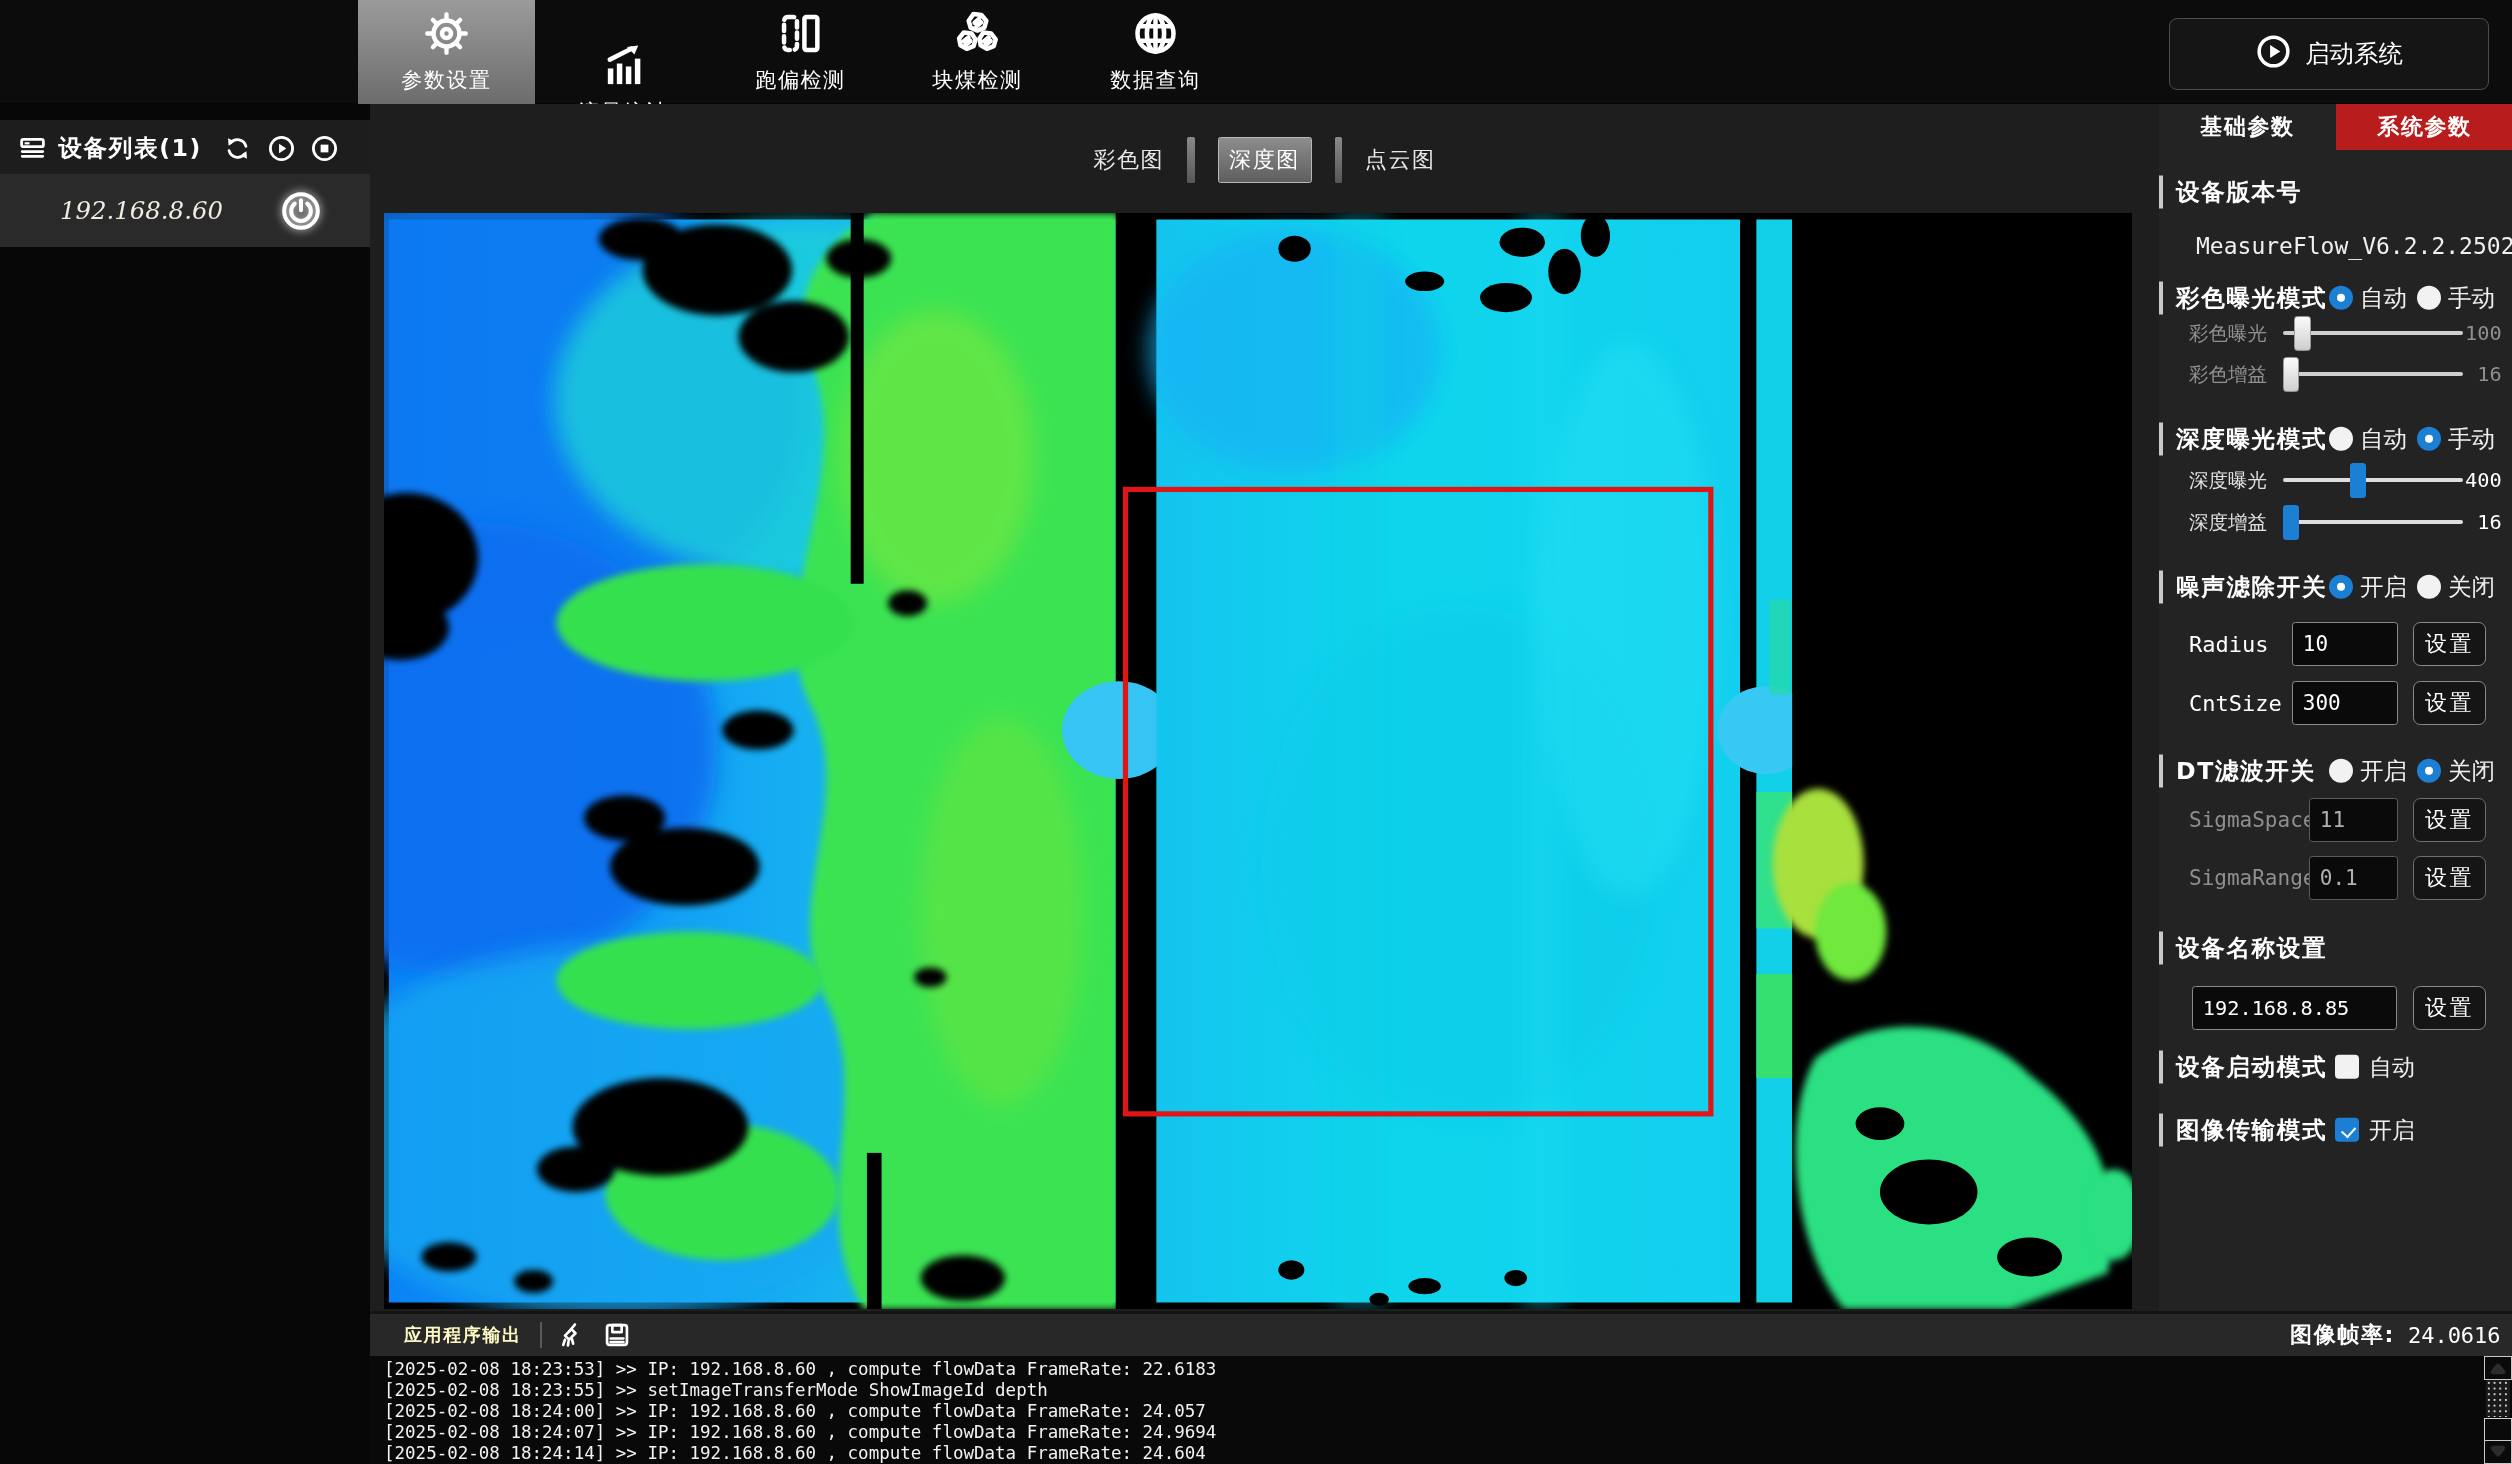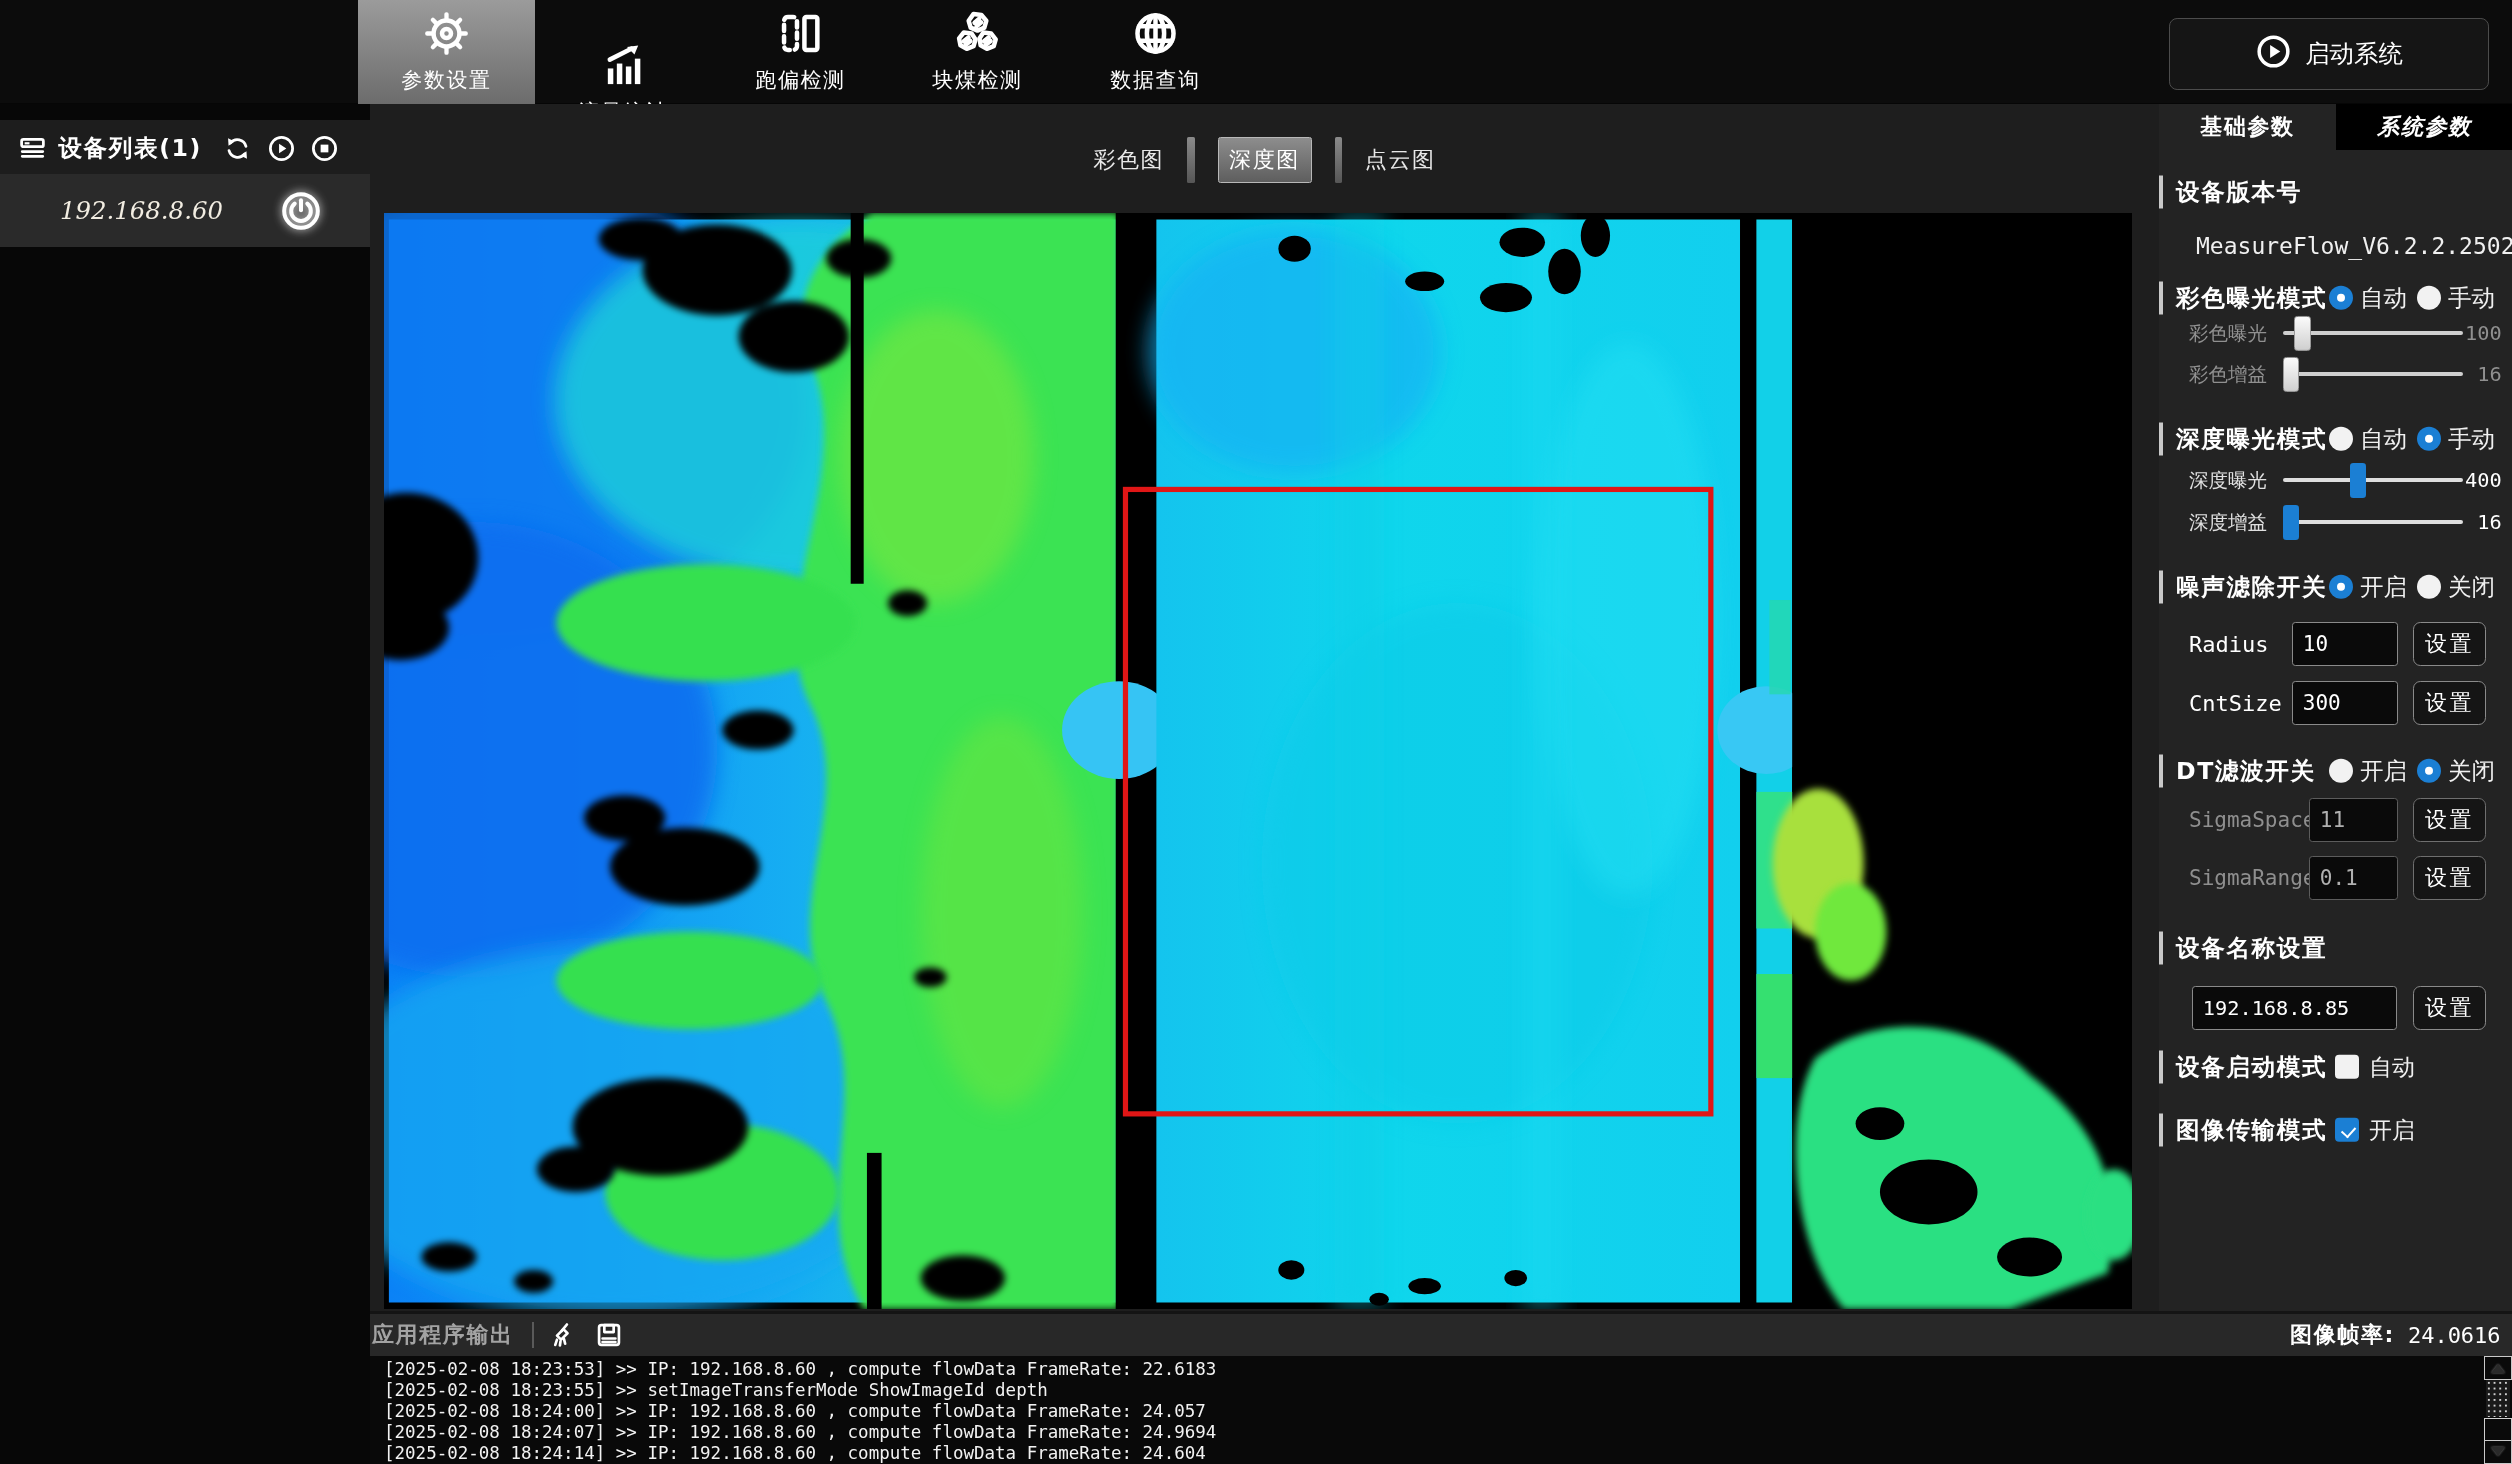--- a/index.html
+++ b/index.html
@@ -33,21 +33,21 @@
   .vtab { color:#e8e8e8; font-size:22px; letter-spacing:1.6px; cursor:pointer; }
   .vtab.sel { width:94px; height:46px; background:linear-gradient(180deg,#8d8d8d,#5e5e5e); border:1.6px solid #b8b8b8; border-radius:2.4px; display:flex; align-items:center; justify-content:center; color:#fff; }
   .vdiv { width:7.3px; height:46px; background:linear-gradient(180deg,#8a8a8a,#565656); border-radius:1.6px; }
   .imgwrap { position:absolute; left:14px; top:109px; width:1748px; height:1096px; background:#000; }
   .imgwrap svg { width:100%; height:100%; display:block; }
 
   
   .panel { position:absolute; left:2159px; top:104px; width:354px; height:1207px; background:#232323; }
   .ptabs { position:absolute; left:0; top:0; width:354px; height:46px; display:flex; }
   .ptab { flex:1; display:flex; align-items:center; justify-content:center; color:#fff; font-size:22px; font-weight:bold; letter-spacing:1.6px; cursor:pointer; }
-  .ptab.off { background:#000000;font-style:italic; }
+  .ptab.off { background:#b91c1c; }
   .prow { position:absolute; left:0; width:354px; height:36px; }
   .prow .abs { position:absolute; top:50%; transform:translateY(-50%); }
   .secbar { width:4.1px; height:33px; background:#c9c9c9; left:0; }
   .sectitle { color:#fff; font-size:23.6px; font-weight:bold; letter-spacing:1.6px; left:17px; white-space:nowrap; }
   .radio { width:24.4px; height:24.4px; border-radius:50%; }
   .radio.on { background:#1b7fd4; }
   .radio.on::after { content:""; position:absolute; left:8.1px; top:8.1px; width:8.1px; height:8.1px; border-radius:50%; background:#fff; }
   .radio.off { background:#f2f2f2; }
   .rlabel { color:#f0f0f0; font-size:23.6px; white-space:nowrap; }
   .slabel { font-size:19.5px; white-space:nowrap; }
@@ -60,21 +60,21 @@
   .inputbox { background:#0a0a0a; border:1.6px solid #8a8a8a; border-radius:3.3px; color:#fff; font-size:21px; font-family:"DejaVu Sans Mono","Liberation Mono",monospace; padding-left:9.8px; display:flex; align-items:center; height:44px; }
   .inputbox.dim { border-color:#5c5c5c; color:#b0b0b0; }
   .setbtn { width:73px; height:44px; background:#151515; border:1.6px solid #8a8a8a; border-radius:7.3px; color:#fff; font-size:22px; display:flex; align-items:center; justify-content:center; letter-spacing:2.4px; cursor:pointer; }
   .chk { width:24.4px; height:24.4px; border-radius:4.1px; }
   .chk.offw { background:#f2f2f2; }
   .chk.onb { background:#1b7fd4; }
   .chk.onb::after { content:""; position:absolute; left:9px; top:5.7px; width:6.5px; height:11.4px; border-right:2.4px solid #fff; border-bottom:2.4px solid #fff; transform:rotate(42deg); }
 
   
   .statusband { position:absolute; left:370px; top:1314px; width:2142px; height:42px; background:#282828; display:flex; align-items:center; }
-  .out-title { color:#a3a3a3; font-size:22px; font-weight:bold; margin-left:2px; letter-spacing:1.6px; }
+  .out-title { color:#fef9c3; font-size:18px; font-weight:bold; margin-left:34px; letter-spacing:1.6px; }
   .band-div { width:2.4px; height:26px; background:#5a5a5a; margin-left:18px; }
   .band-icon { margin-left:16.3px; display:flex; cursor:pointer; }
   .band-icon svg { width:28px; height:28px; }
   .fr-wrap { margin-left:auto; margin-right:11.4px; display:flex; align-items:center; gap:13px;text-align:center; }
   .fr-label { color:#fff; font-size:22px; font-weight:bold; letter-spacing:1.6px; }
   .fr-value { color:#fff; font-size:22px; }
   .logarea { position:absolute; left:370px; top:1356px; width:2142px; height:108px; background:#090909; overflow:hidden; }
   .logline { color:#f2f2f2; font-size:17.5px; line-height:21px; font-family:"DejaVu Sans Mono","Liberation Mono",monospace; white-space:pre; padding-left:14px; }
   .logarea .pad { height:3.3px; }
   .scrollbar { position:absolute; right:0; top:0; width:28px; height:108px; }

